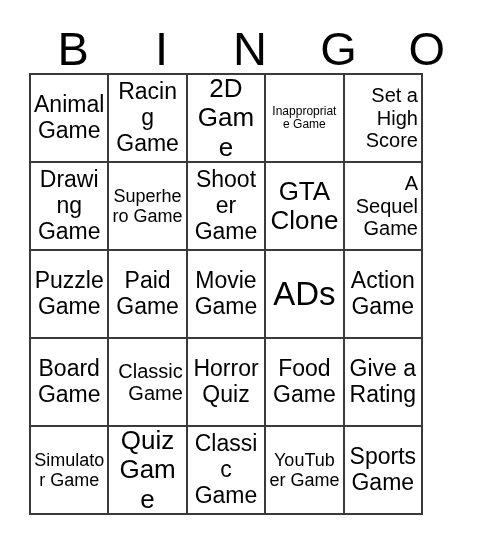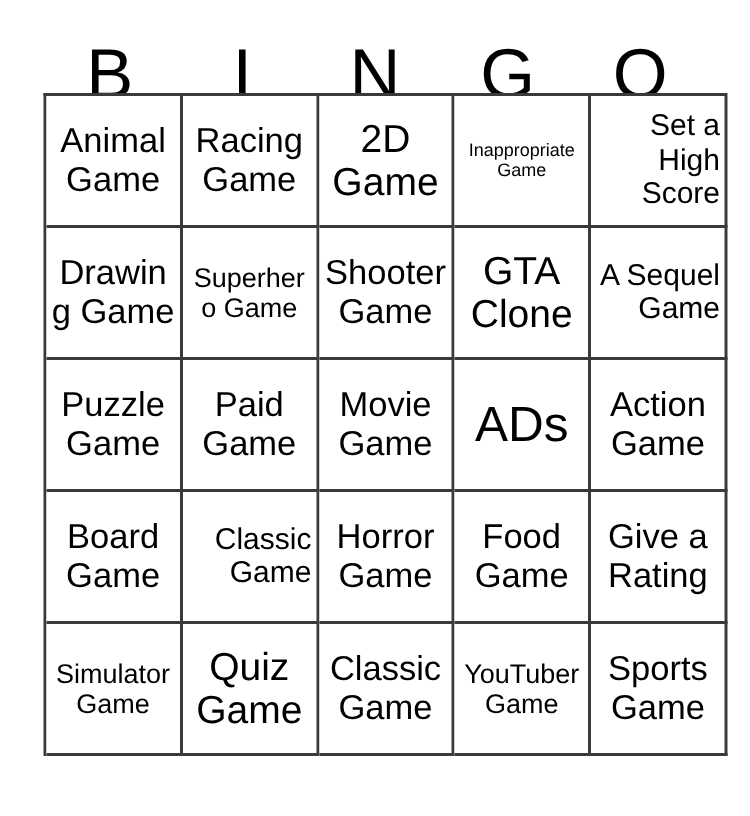--- a/index.html
+++ b/index.html
@@ -45,22 +45,22 @@
     font-weight: 400;
     letter-spacing: 0px;
     color: #000000;
     user-select: none;
   }
 
   
   #bingo-grid {
     position: absolute;
     left: 29px;
-    top: 62px;
-    width: 456px;
+    top: 73px;
+    width: 394px;
     height: 442px;
     box-sizing: border-box;
     display: grid;
     grid-template-columns: repeat(5, 1fr);
     grid-template-rows: repeat(5, 1fr);
     border-top: 2px solid #3a3a3a;
     border-left: 2px solid #3a3a3a;
     background: #ffffff;
   }
   .bingo-cell {
@@ -155,21 +155,21 @@
         <span class="cell-text">Action Game</span>
       </div>
 
     <div class="bingo-cell size-md">
         <span class="cell-text">Board Game</span>
       </div>
     <div class="bingo-cell size-sm">
         <span class="cell-text">Classic Game</span>
       </div>
     <div class="bingo-cell size-md">
-        <span class="cell-text">Horror Game</span>
+        <span class="cell-text">Horror Quiz</span>
       </div>
     <div class="bingo-cell size-md">
         <span class="cell-text">Food Game</span>
       </div>
     <div class="bingo-cell size-md">
         <span class="cell-text">Give a Rating</span>
       </div>
 
     <div class="bingo-cell size-xs">
         <span class="cell-text">Simulator Game</span>

